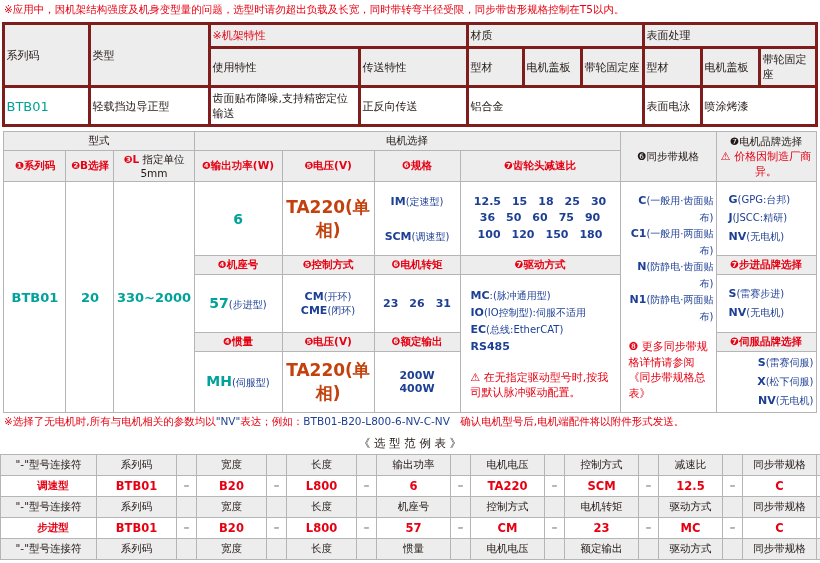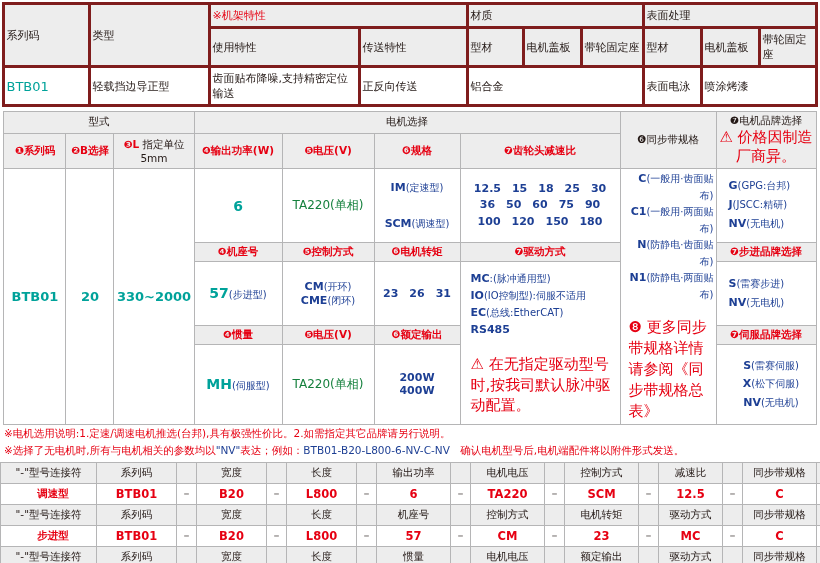--- a/index.html
+++ b/index.html
@@ -11,41 +11,42 @@
   .t1 td,.t1 th{border:3px solid #7f1d1d;text-align:left;vertical-align:middle;font-weight:normal;padding:3px 1px;}
   .hdr{background:#ededed;font-size:11px;}
   .hdr-red{color:#e60012;}
   .teal{color:#00a29a;font-weight:bold;font-size:13px;}
   .small{font-size:10px;}
   .t2{width:812px;margin:4px auto 0 auto;table-layout:fixed;}
   .t2 td{border:1px solid #b5b5b6;vertical-align:middle;text-align:center;padding:2px;}
   .t2 .lbl{background:#ededed;font-size:10.5px;}
   .num{color:#e60012;font-weight:bold;}
   .big-teal{color:#00a29a;font-weight:bold;font-size:14px;}
-  .mid-teal{color:#15803d;font-weight:normal;font-size:12px;}
+  .mid-teal{color:#c2410c;font-weight:bold;font-size:17px;}
   .blue{color:#1d3f94;font-weight:bold;}
   .blue2{color:#1d3f94;}
   .red{color:#e60012;}
   .rowtxt{line-height:1.5;}
   .t3{width:812px;margin:3px auto 0 auto;table-layout:fixed;}
   .t3 td{border:1px solid #b5b5b6;text-align:center;vertical-align:middle;padding:3px 1px;font-size:10.5px;}
   .t3 .head{background:#ededed;}
   .t3 .typ{color:#e60012;font-weight:bold;padding-left:10px;}
   .t3 .val{color:#e60012;font-weight:bold;font-size:11.5px;}
   .dash{color:#231815;}
   .sample-title{text-align:center;font-size:11.5px;margin:6px 0 2px 0;}
   .notes2{font-size:10.5px;line-height:1.6;padding-left:4px;}
-  .subnote{font-size:15px;}
+  .subnote{font-size:11px;}
   .listline{line-height:1.55;}
 </style>
 </head>
 <body>
 
 <div class="page">
 
+  <div class="note">※应用中，因机架结构强度及机身变型量的问题，选型时请勿超出负载及长宽，同时带转弯半径受限，同步带齿形规格控制在T5以内。</div>
 
   <table class="t1">
     <colgroup>
       <col style="width:86px">
         <col style="width:120px">
         <col style="width:150px">
         <col style="width:108px">
       <col style="width:56px">
         <col style="width:58px">
         <col style="width:62px">
@@ -195,44 +196,42 @@
     <tr style="height:46px">
       <td>
         <span class="big-teal">MH</span><span class="blue2 small">(伺服型)</span>
       </td>
       <td class="mid-teal">TA220(单相)</td>
       <td class="blue">
         <div>200W</div>
         <div>400W</div>
       </td>
       <td rowspan="2">
-        <div style="text-align:center;padding-left:10px;line-height:1.7">
+        <div style="text-align:right;padding-left:10px;line-height:1.7">
           <div><span class="blue">S</span><span class="blue2 small">(雷赛伺服)</span></div>
           <div><span class="blue">X</span><span class="blue2 small">(松下伺服)</span></div>
           <div><span class="blue">NV</span><span class="blue2 small">(无电机)</span></div>
         </div>
       </td>
     </tr>
     <tr style="height:0">
           <td style="border:none;padding:0"></td>
           <td style="border:none;padding:0"></td>
           <td style="border:none;padding:0"></td>
         </tr>
   </tbody>
     </table>
 
   <div class="notes2">
     <div class="red">
-      <span>※电机选用说明:1.定速/调速电机推选</span><span class="red">(台邦)</span><span>,具有极强性价比。2.如需指定其它品牌请另行说明。</span>
-    </div>
-    <div class="red">
       <span>※选择了无电机时,所有与电机相关的参数均以</span><span class="blue2">"NV"</span><span>表达；例如：</span><span class="blue2">BTB01-B20-L800-6-NV-C-NV</span>　<span>确认电机型号后,电机端配件将以附件形式发送。</span>
     </div>
   </div>
 
+  <div class="sample-title">《 选 型 范 例 表 》</div>
 
   <table class="t3">
     <colgroup>
       <col style="width:96px">
         <col style="width:80px">
         <col style="width:20px">
         <col style="width:70px">
       <col style="width:20px">
         <col style="width:70px">
         <col style="width:20px">

